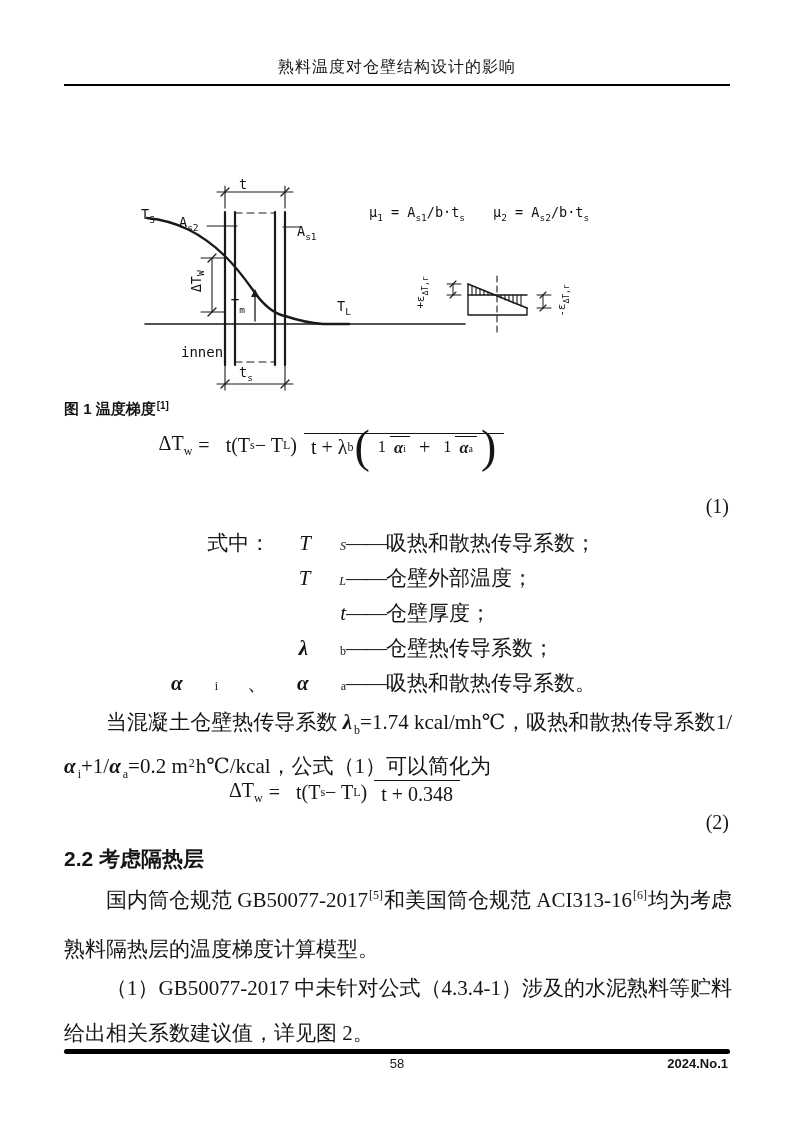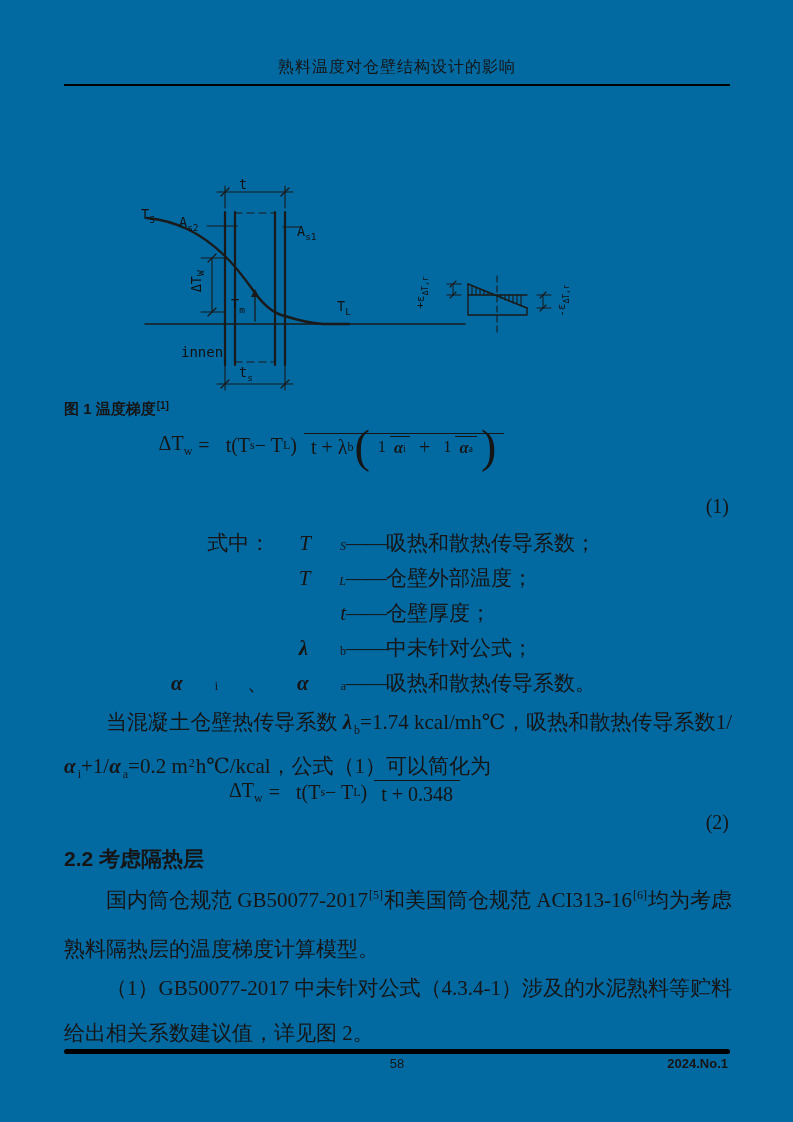--- a/index.html
+++ b/index.html
@@ -1,16 +1,16 @@
 <!DOCTYPE html>
 <html><head>
 <meta charset="utf-8">
 <style>
   html,body{margin:0;padding:0;background:#888;}
-  .page{position:relative;width:793px;height:1122px;margin:0 auto;background:#0369a1;
+  .page{position:relative;width:793px;height:1122px;margin:0 auto;background:#ffffff;
         font-family:"Liberation Serif","DejaVu Serif",serif;color:#151515;overflow:hidden;}
   
   .hdr-title{position:absolute;top:57px;left:64px;width:666px;text-align:center;
              font-size:16px;letter-spacing:1px;}
   .hdr-rule{position:absolute;top:84px;left:64px;width:666px;border-top:2px solid #000;}
   
   .body{position:absolute;left:64px;width:668px;font-size:21px;line-height:46px;
         text-align:justify;text-justify:inter-ideograph;margin:0;}
   .indent{text-indent:42px;}
   .p1{top:88px;}
@@ -116,20 +116,21 @@
     </svg>
     <span class="fl" style="left:104px;top:4px"><span>t</span></span>
     <span class="fl" style="left:6px;top:34px"><span>T</span><sub>S</sub></span>
     <span class="fl" style="left:44px;top:42px"><span>A</span><sub>s2</sub></span>
     <span class="fl" style="left:162px;top:51px"><span>A</span><sub>s1</sub></span>
     <span class="fl rot" style="left:34px;top:100px;width:56px"><span>ΔT</span><sub>W</sub></span>
     <span class="fl" style="left:96px;top:124px"><span>T</span><sub>m</sub></span>
     <span class="fl" style="left:202px;top:126px"><span>T</span><sub>L</sub></span>
     <span class="fl" style="left:46px;top:172px;font-size:14px"><span>innen</span></span>
     <span class="fl" style="left:104px;top:192px"><span>t</span><sub>s</sub></span>
+    <span class="fl" style="left:234px;top:32px"><span><span>μ</span><sub>1</sub><span> = A</span><sub>s1</sub><span>/b·t</span><sub>s</sub></span><span style="display:inline-block;width:28px"></span><span><span>μ</span><sub>2</sub><span> = A</span><sub>s2</sub><span>/b·t</span><sub>s</sub></span></span>
     <span class="fl rot" style="left:260px;top:113px;width:54px;font-size:11px"><span>+ε</span><sub style="font-size:8px">ΔT,r</sub></span>
     <span class="fl rot" style="left:401px;top:121px;width:54px;font-size:11px"><span>-ε</span><sub style="font-size:8px">ΔT,r</sub></span>
   </div>
 
   <div class="caption"><span>图 1  温度梯度</span><span class="ref">[1]</span></div>
 
   <div class="eq-block eq1">
     <span><span>ΔT</span><sub>w</sub></span>
     <span class="eq-eq">=</span>
     <span class="frac">
@@ -189,21 +190,21 @@
         </span>
         <span class="wdash">——</span>
         <span>仓壁厚度；</span>
       </div>
     <div class="wline">
         <span class="wvar">
           <span class="gk">λ</span>
           <sub style="margin-left:3px">b</sub>
         </span>
         <span class="wdash">——</span>
-        <span>中未针对公式；</span>
+        <span>仓壁热传导系数；</span>
       </div>
     <div class="wline">
         <span class="wvar">
           <span class="gk">α</span>
           <sub style="margin-left:3px">i</sub>
           <span>、</span>
           <span class="gk">α</span>
           <sub style="margin-left:3px">a</sub>
         </span>
         <span class="wdash">——</span>

